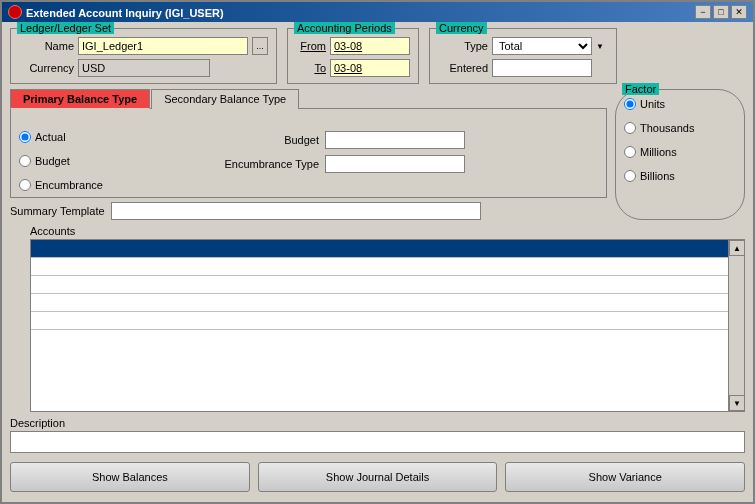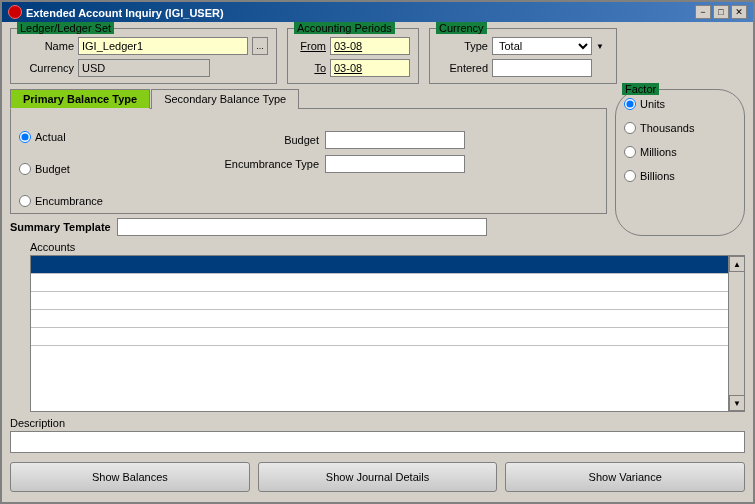--- a/index.html
+++ b/index.html
@@ -88,21 +88,21 @@
       border: 1px solid #808080;
       background: #d4d0c8;
       padding: 4px 8px 6px 8px;
       position: relative;
     }
 
     .group-box-title {
       position: absolute;
       top: -7px;
       left: 6px;
-      background: #15803d;
+      background: #14b8a6;
       padding: 0 3px;
       font-size: 11px;
       font-weight: normal;
     }
 
     .field-row {
       display: flex;
       align-items: center;
       margin-top: 4px;
       gap: 4px;
@@ -187,37 +187,37 @@
       padding: 3px 12px;
       border: 1px solid #808080;
       background: #d4d0c8;
       cursor: pointer;
       font-size: 11px;
       border-bottom: none;
       position: relative;
     }
 
     .tab.active {
-      background: #84cc16;
+      background: #ef4444;
       border-bottom: 1px solid #d4d0c8;
       z-index: 1;
       font-weight: bold;
     }
 
     .tab-content {
       border: 1px solid #808080;
       background: #d4d0c8;
       padding: 6px 8px;
       min-height: 80px;
     }
 
     .radio-group {
       display: flex;
       flex-direction: column;
-      gap: 20px;
+      gap: 12px;
       float: left;
       margin-right: 20px;
     }
 
     .radio-row {
       display: flex;
       align-items: center;
       gap: 4px;
     }
 
@@ -254,21 +254,20 @@
     
     .summary-row {
       display: flex;
       align-items: center;
       gap: 6px;
       margin-top: 4px;
     }
 
     .summary-label {
       font-size: 11px;
-      font-weight: bold;
     }
 
     
     .accounts-section {
       flex: 1;
       display: flex;
       flex-direction: column;
       min-height: 0;
       margin-left: 20px;
     }

